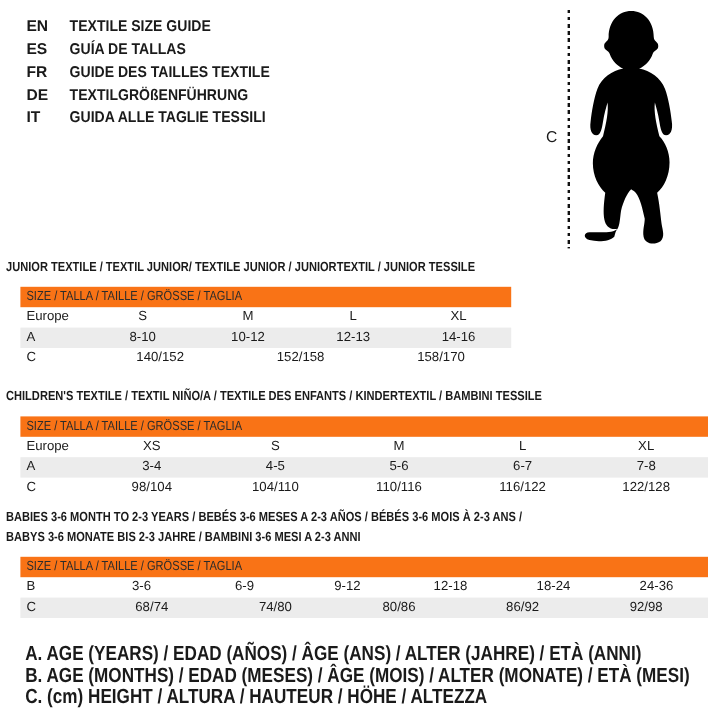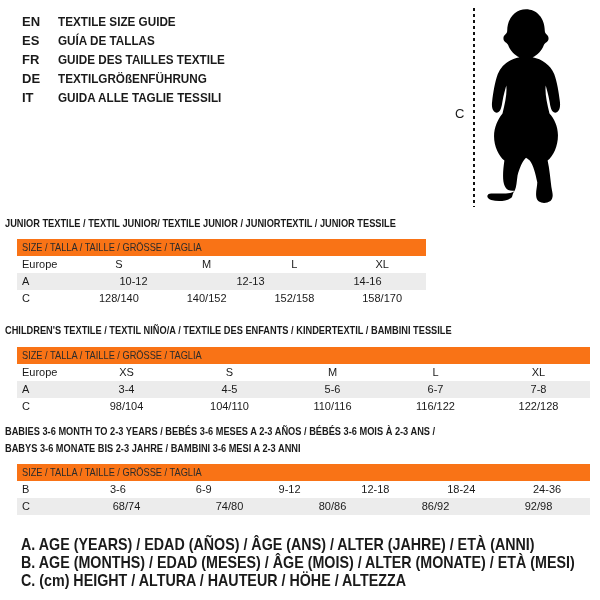--- a/index.html
+++ b/index.html
@@ -145,27 +145,27 @@
     </div>
     <div class="t-row">
       <span class="t-label">Europe</span>
       <span class="t-cell">S</span>
       <span class="t-cell">M</span>
       <span class="t-cell">L</span>
       <span class="t-cell">XL</span>
     </div>
     <div class="t-row alt">
       <span class="t-label">A</span>
+      <span class="t-cell">8-10</span>
       <span class="t-cell">10-12</span>
       <span class="t-cell">12-13</span>
       <span class="t-cell">14-16</span>
     </div>
     <div class="t-row">
       <span class="t-label">C</span>
-      <span class="t-cell">128/140</span>
       <span class="t-cell">140/152</span>
       <span class="t-cell">152/158</span>
       <span class="t-cell">158/170</span>
     </div>
   </div>
 
   <div class="section-title" id="title2">
     <span class="cond">CHILDREN'S TEXTILE / TEXTIL NIÑO/A / TEXTILE DES ENFANTS / KINDERTEXTIL / BAMBINI TESSILE</span>
   </div>
   <div class="size-table" id="table2">

